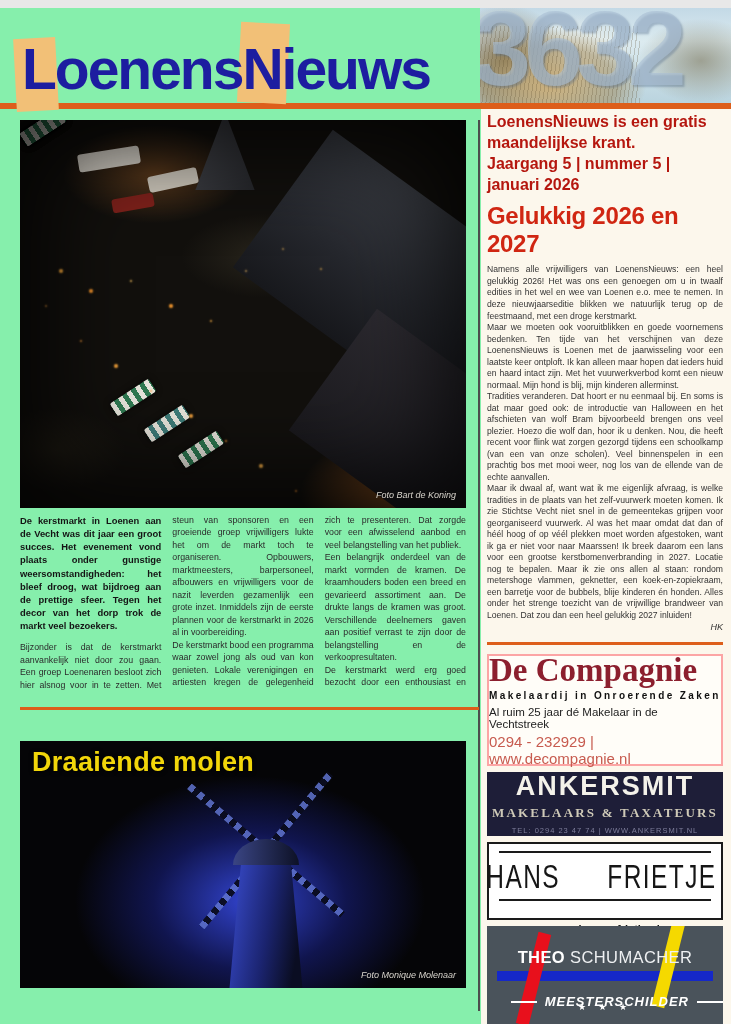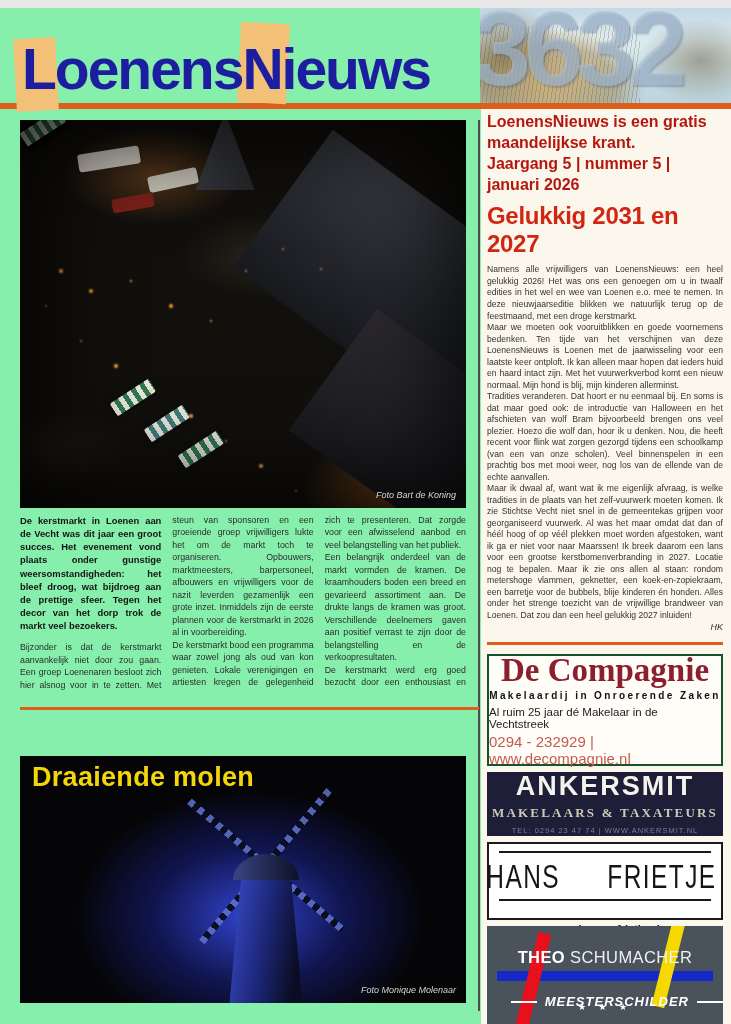--- a/index.html
+++ b/index.html
@@ -77,21 +77,21 @@
   .km-headline { bottom:16px; }
   .photo-credit { position:absolute; right:10px; bottom:8px; font-size:9px; font-style:italic; color:#d8d4cc; }
 
   
   .article-3col { position:absolute; left:20px; top:506px; width:446px; height:186px; overflow:hidden;
       column-count:3; column-gap:11px; font-size:8.8px; line-height:1.42; text-align:justify; color:#2b2b2b; }
   .article-3col .intro { font-weight:bold; font-size:9.4px; line-height:1.4; color:#141414; margin-bottom:9px; }
   .article-3col p { margin:0; }
 
   
-  .molen-figure { position:absolute; left:20px; top:748px; width:446px; height:247px; background:#050507; overflow:hidden; }
+  .molen-figure { position:absolute; left:20px; top:733px; width:446px; height:247px; background:#050507; overflow:hidden; }
   .molen-glow { position:absolute; left:55px; top:35px; width:350px; height:250px; border-radius:50%;
       background:radial-gradient(closest-side, rgba(55,75,230,.9), rgba(30,40,165,.45) 55%, transparent 100%); }
   .molen-body { position:absolute; left:205px; top:118px; width:82px; height:178px;
       clip-path:polygon(20% 0, 80% 0, 100% 100%, 0 100%);
       background:linear-gradient(100deg,#3c50d8 0%, #1b2470 48%, #0a0d22 78%); }
   .molen-cap { position:absolute; left:213px; top:98px; width:66px; height:26px;
       border-radius:50% 50% 0 0 / 100% 100% 0 0; background:linear-gradient(90deg,#3a4584,#0d1126); }
   .sail { position:absolute; left:146px; top:106px; width:200px; height:7px;
       background:repeating-linear-gradient(90deg, rgba(95,115,205,.85) 0 6px, rgba(10,12,30,.95) 6px 12px); }
   .sail-1 { transform:rotate(40deg); }
@@ -104,22 +104,22 @@
   
   .aside { position:absolute; left:487px; top:103px; width:236px; }
   .colophon { font-size:16px; font-weight:bold; color:#b5170f; line-height:1.32; }
   .editorial-title { font-size:24px; font-weight:bold; color:#d02612; letter-spacing:-.3px; margin:7px 0 6px; }
   .editorial-body { font-size:8.6px; line-height:1.34; text-align:justify; color:#333; }
   .editorial-body p { margin:0; }
   .sig-right { font-style:italic; text-align:right; font-size:9px; color:#333; margin-top:6px; }
   .rule-right { width:236px; height:3px; background:#dd5e1b; margin:9px 0 9px; }
 
   .ad { width:236px; margin-bottom:6px; }
-  .ad-compagnie { height:112px; border:2px solid #14532d; background:#fffdf8; display:flex; flex-direction:column;
-      align-items:center; justify-content:center; gap:3px; }
+  .ad-compagnie { height:112px; border:2px solid #fca5a5; background:#fffdf8; display:flex; flex-direction:column;
+      align-items:flex-start; justify-content:center; gap:3px; }
   .compagnie-name { font-family:"Liberation Serif", serif; font-size:33px; font-weight:bold; color:#8c1f2e; line-height:1; }
   .compagnie-tagline { font-size:10px; font-weight:bold; letter-spacing:2.4px; color:#111; }
   .compagnie-subline { font-size:11.5px; color:#222; margin-top:2px; }
   .compagnie-contact { font-size:15px; color:#c75b4f; }
 
   .ad-ankersmit { height:64px; background:#1e1e38; display:flex; flex-direction:column; align-items:center; justify-content:center; }
   .ankersmit-name { font-size:27px; font-weight:bold; letter-spacing:2px; color:#f4f2ea; line-height:1; }
   .ankersmit-tagline { font-size:13px; font-weight:bold; letter-spacing:2.2px; color:#cfcab8; margin-top:5px;font-family:Liberation Serif, serif; }
   .ankersmit-contact { font-size:7.5px; letter-spacing:1px; color:#7d7d9a; margin-top:5px; }
 
@@ -199,21 +199,21 @@
     <div class="molen-cap"></div>
     <div class="molen-lights"></div>
     <h2 class="photo-headline molen-headline">Draaiende molen</h2>
     <span class="photo-credit">Foto Monique Molenaar</span>
   </figure>
 
   <aside class="aside">
     <p class="colophon"><span>LoenensNieuws is een gratis maandelijkse krant.</span><br>
       <span>Jaargang 5 | nummer 5 | januari 2026</span></p>
 
-    <h2 class="editorial-title">Gelukkig 2031 en 2027</h2>
+    <h2 class="editorial-title">Gelukkig 2026 en 2027</h2>
 
     <div class="editorial-body">
       <p>Namens alle vrijwilligers van LoenensNieuws: een heel gelukkig 2026! Het was ons een genoegen om u in twaalf edities in het wel en wee van Loenen e.o. mee te nemen. In deze nieuwjaarseditie blikken we natuurlijk terug op de feestmaand, met een droge kerstmarkt.</p>
       <p>Maar we moeten ook vooruitblikken en goede voornemens bedenken. Ten tijde van het verschijnen van deze LoenensNieuws is Loenen met de jaarwisseling voor een laatste keer ontploft. Ik kan alleen maar hopen dat ieders huid en haard intact zijn. Met het vuurwerkverbod komt een nieuw normaal. Mijn hond is blij, mijn kinderen allerminst.</p>
       <p>Tradities veranderen. Dat hoort er nu eenmaal bij. En soms is dat maar goed ook: de introductie van Halloween en het afschieten van wolf Bram bijvoorbeeld brengen ons veel plezier. Hoezo die wolf dan, hoor ik u denken. Nou, die heeft recent voor flink wat zorgen gezorgd tijdens een schoolkamp (van een van onze scholen). Veel binnenspelen in een prachtig bos met mooi weer, nog los van de ellende van de echte aanvallen.</p>
       <p>Maar ik dwaal af, want wat ik me eigenlijk afvraag, is welke tradities in de plaats van het zelf-vuurwerk moeten komen. Ik zie Stichtse Vecht niet snel in de gemeentekas grijpen voor georganiseerd vuurwerk. Al was het maar omdat dat dan of héél hoog of op véél plekken moet worden afgestoken, want ik ga er niet voor naar Maarssen! Ik breek daarom een lans voor een grootse kerstbomenverbranding in 2027. Locatie nog te bepalen. Maar ik zie ons allen al staan: rondom metershoge vlammen, geknetter, een koek-en-zopiekraam, een barretje voor de bubbels, blije kinderen én honden. Alles onder het strenge toezicht van de vrijwillige brandweer van Loenen. Dat zou dan een heel gelukkig 2027 inluiden!</p>
       <p class="sig-right">HK</p>
     </div>
 
     <div class="rule-right"></div>

